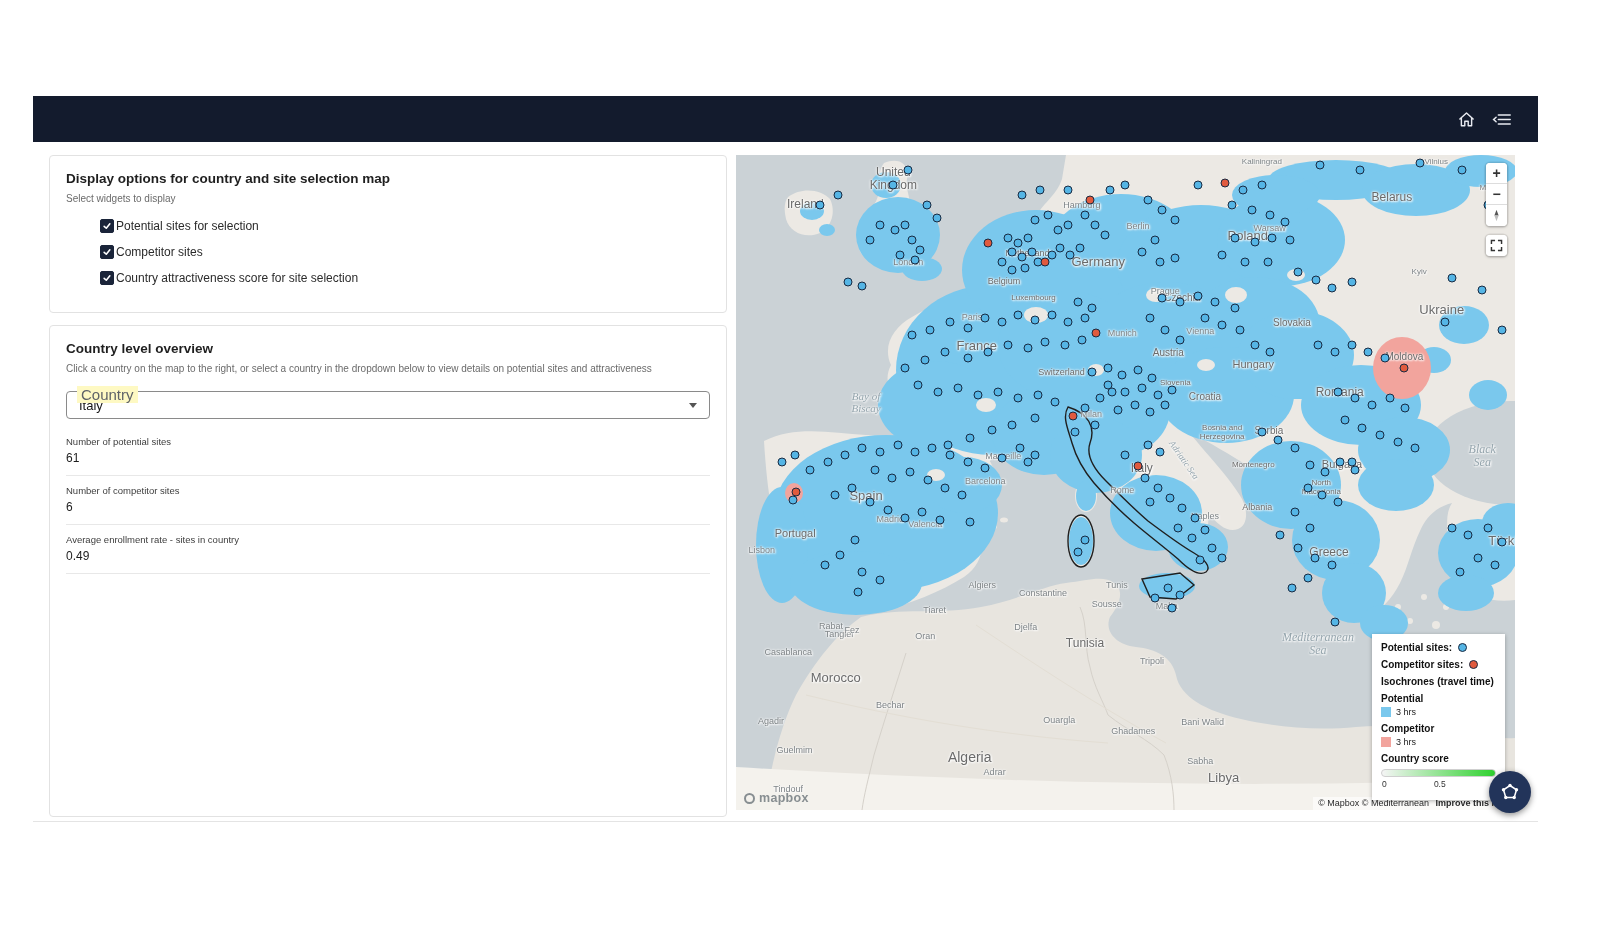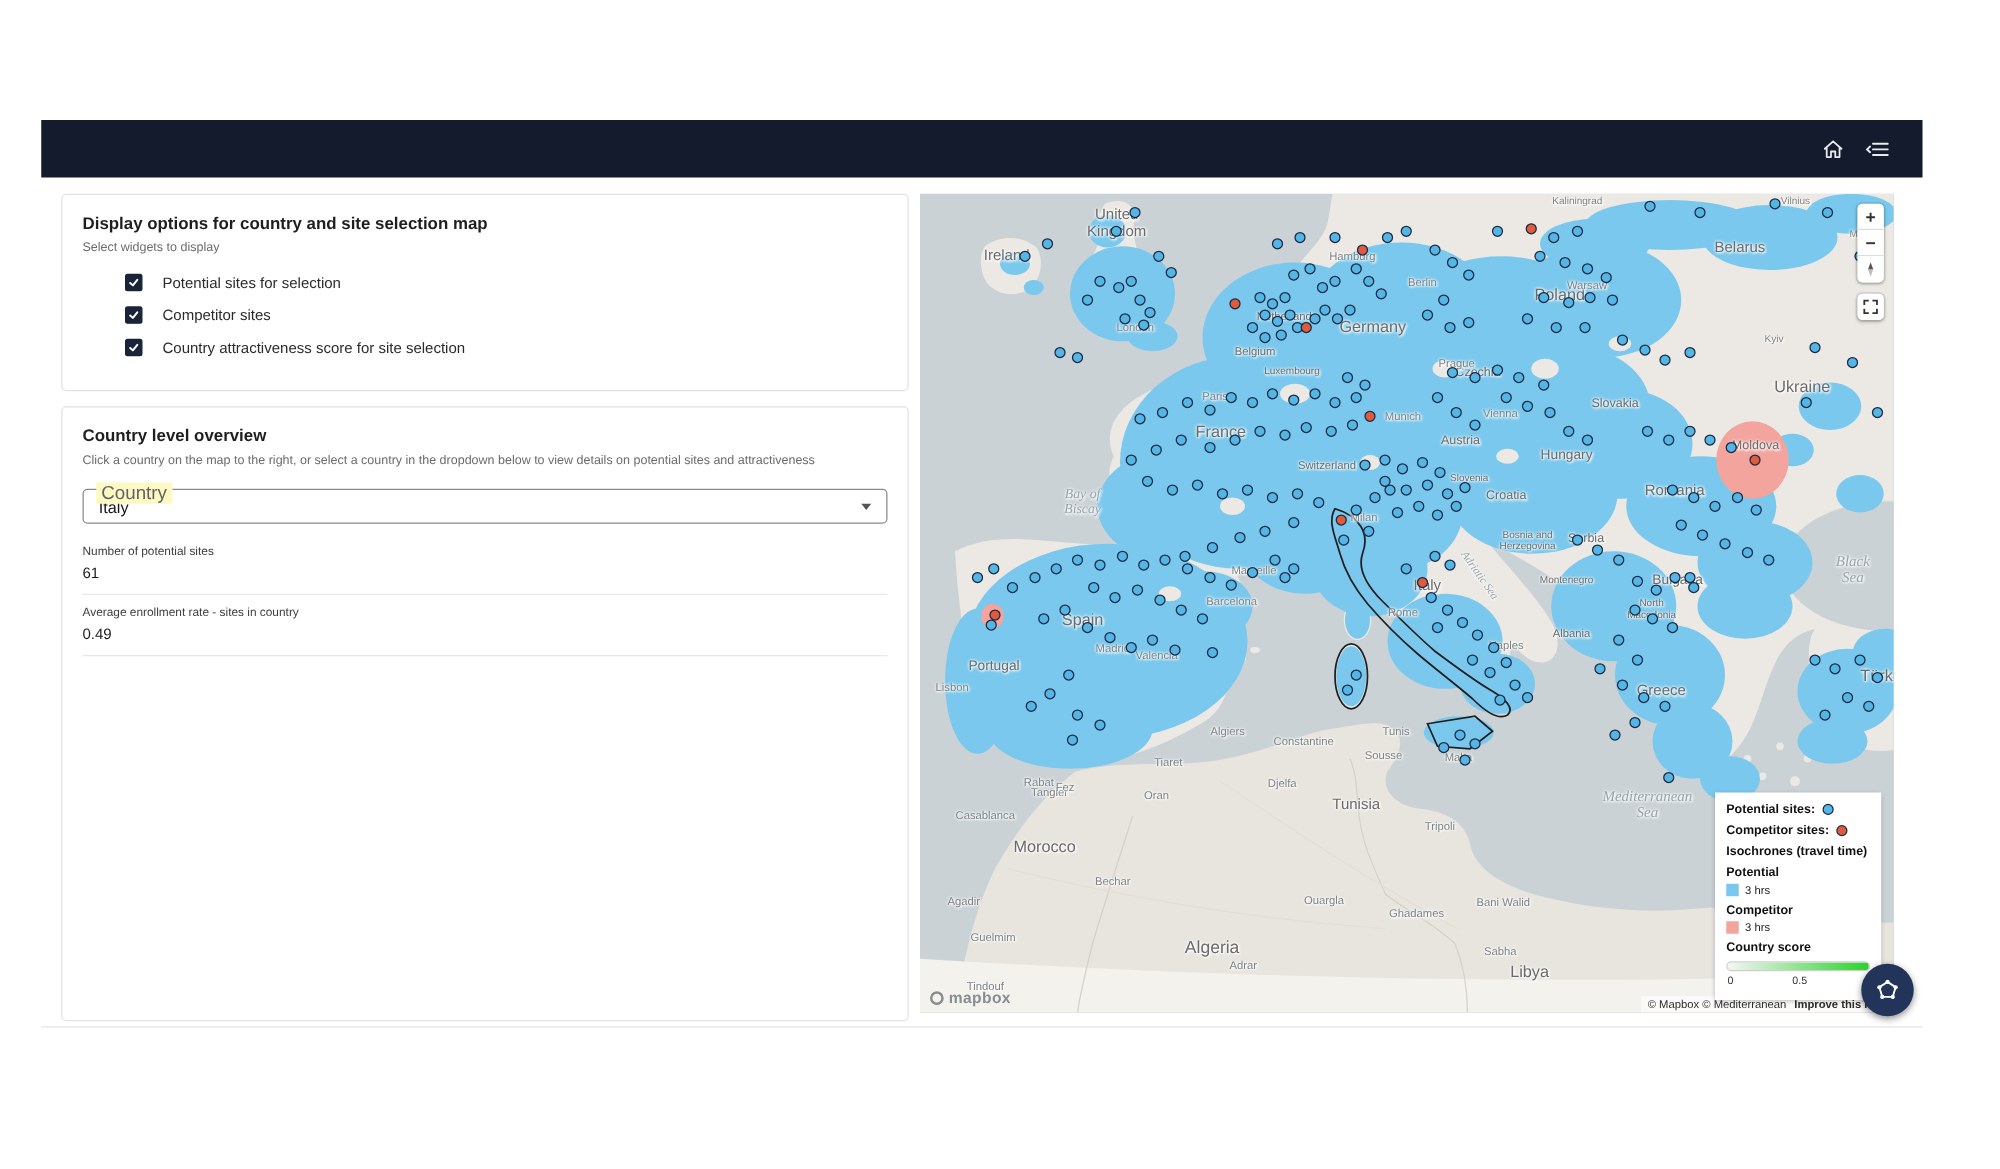--- a/index.html
+++ b/index.html
@@ -20,21 +20,21 @@
 
   
   .content { display:flex; gap:9px; padding:13px 23px 4px 16px; }
   .sidebar { width:678px; flex:none; }
 
   .card { background:#fff; border:1px solid #e2e2e2; border-radius:4px; padding:15px 16px; }
   .card-title { font-size:13.5px; font-weight:700; color:#1f1f1f; }
   .card-sub { font-size:10px; color:#6b6b6b; margin-top:7px; }
 
   .check-list { margin-top:15px; }
-  .check-row { display:flex; align-items:center; gap:16px; margin-bottom:12px; cursor:pointer;padding-left:34px; }
+  .check-row { display:flex; align-items:center; gap:2px; margin-bottom:12px; cursor:pointer;padding-left:34px; }
   .checkbox {
     width:14px; height:14px; border-radius:2px; background:#1a2439; border:1px solid #1a2439;
     display:flex; align-items:center; justify-content:center; flex:none;
   }
   .checkbox .tick { display:none; }
   .check-row.checked .checkbox .tick { display:block; }
   .check-label { font-size:12px; color:#2b2b2b; }
 
   .card.overview { margin-top:12px; height:492px; }
 
@@ -181,20 +181,24 @@
         <div class="select-field" role="combobox">
           <span class="select-label">Country</span>
           <span class="select-value">Italy</span>
           <span class="select-arrow"></span>
         </div>
 
         <div class="stats">
           <div class="stat">
             <div class="stat-label">Number of potential sites</div>
             <div class="stat-value">61</div>
+          </div>
+          <div class="stat">
+            <div class="stat-label">Number of competitor sites</div>
+            <div class="stat-value">6</div>
           </div>
           <div class="stat">
             <div class="stat-label">Average enrollment rate - sites in country</div>
             <div class="stat-value">0.49</div>
           </div>
         </div>
       </div>
     </div>
 
     <section class="map-panel">

